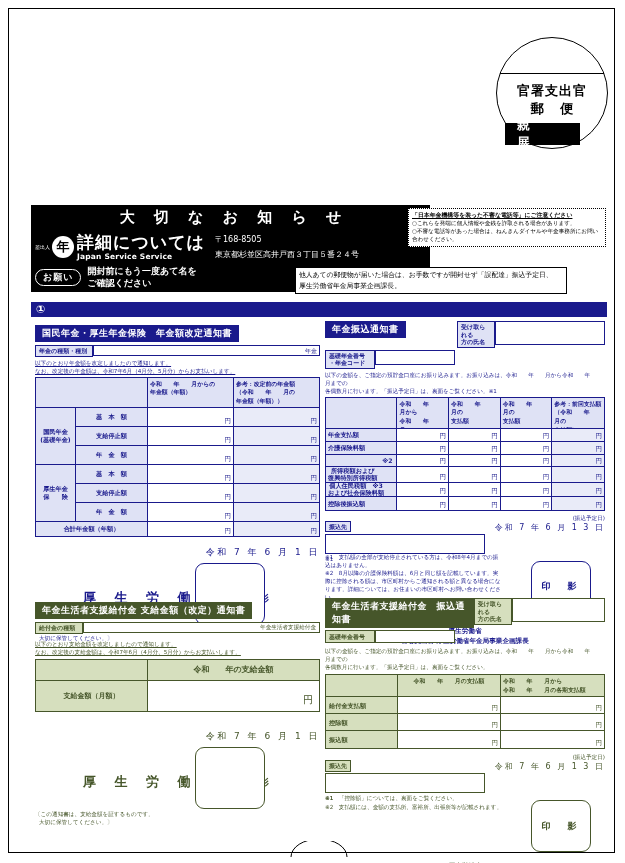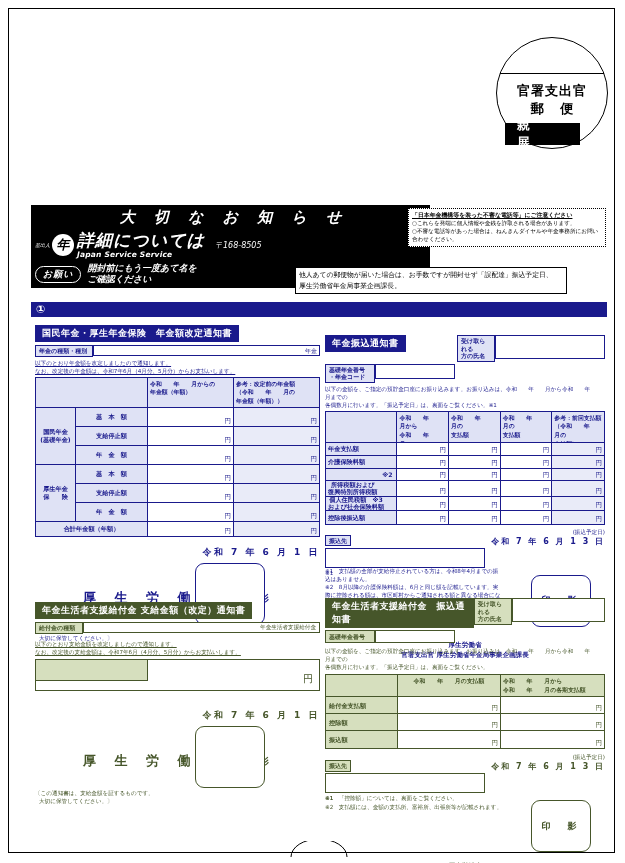--- a/index.html
+++ b/index.html
@@ -20,21 +20,21 @@
   }
   .postmark .bar{position:absolute;top:35px;left:3px;right:3px;height:1px;background:#000;}
   .postmark .l1{font-size:13px;letter-spacing:1px;color:#000;margin-top:14px;font-weight:bold;}
   .postmark .l2{font-size:13px;letter-spacing:6px;color:#000;font-weight:bold;padding-left:6px;}
   .shinten{
     position:absolute;left:496px;top:114px;width:75px;height:22px;background:#000;
     color:#fff;font-size:13px;font-weight:bold;letter-spacing:12px;
     display:flex;align-items:center;justify-content:center;padding-left:12px;box-sizing:border-box;
   }
   
-  .hdr-wrap{position:absolute;left:22px;top:196px;width:399px;font-style:italic;}
+  .hdr-wrap{position:absolute;left:22px;top:196px;width:399px;}
   .hdr-title{
     background:#000;color:#fff;text-align:center;font-weight:bold;
     font-size:15px;letter-spacing:7px;padding:3px 0 3px 7px;
   }
   .hdr-body{background:#000;color:#fff;display:flex;align-items:stretch;padding:2px 4px 3px 4px;}
   .sashidashi{font-size:5px;align-self:center;margin-right:2px;color:#fff;}
   .jps-logo{
     width:22px;height:22px;border-radius:50%;background:#fff;color:#000;
     display:flex;align-items:center;justify-content:center;font-size:13px;font-weight:bold;
     align-self:center;margin-right:3px;flex:0 0 auto;
@@ -90,21 +90,21 @@
     border:1px solid var(--ink);background:var(--fill);color:var(--ink);
     font-size:6px;font-weight:bold;padding:1px 3px;box-sizing:border-box;line-height:1.25;
   }
   .openbox{border:1px solid var(--ink);background:#fff;box-sizing:border-box;}
   .note-txt{font-size:5.6px;color:var(--ink);line-height:1.45;}
   .note-u{text-decoration:underline;}
   .hdr-cell{
     border:1px solid var(--ink);background:var(--fill);color:var(--ink);
     font-size:5.9px;font-weight:bold;box-sizing:border-box;padding:2px;line-height:1.45;
   }
-  .date-line{font-size:9px;color:var(--ink);letter-spacing:2.5px;font-weight:bold;}
+  .date-line{font-size:9px;color:var(--ink);letter-spacing:2.5px;font-weight:normal;}
   .minister{font-size:13px;font-weight:bold;color:var(--ink);letter-spacing:7px;}
   .inkan{font-size:10px;font-weight:bold;color:var(--ink);letter-spacing:4px;}
   .seal-ph{
     border:1px solid var(--ink);border-radius:9px;background:#fff;box-sizing:border-box;
   }
   .seal-ph2{
     border:1px solid var(--ink);border-radius:9px;background:#fff;box-sizing:border-box;
     display:flex;align-items:center;justify-content:center;
   }
   .small-note{font-size:5.6px;color:var(--ink);line-height:1.4;}
@@ -127,20 +127,21 @@
     <div class="hdr-title">大 切 な お 知 ら せ</div>
     <div class="hdr-body">
       <div class="sashidashi">差出人</div>
       <div class="jps-logo">年</div>
       <div class="jps-name">
         <div class="jps-jp">詳細については</div>
         <div class="jps-en">Japan Service Service</div>
       </div>
       <div class="jps-addr">
         <div>〒168-8505</div>
+        <div>東京都杉並区高井戸西３丁目５番２４号</div>
       </div>
     </div>
     <div class="onegai-row">
       <div class="onegai-pill">お願い</div>
       <div class="onegai-txt">
         <div>開封前にもう一度あて名を</div>
         <div>ご確認ください</div>
       </div>
     </div>
   </div>
@@ -262,21 +263,21 @@
       <span class="inkan abs" style="left:196px;top:29px;">印　影</span>
       <div class="seal-ph abs" style="left:160px;top:0px;width:70px;height:62px;"></div>
     </div>
 
     <div class="small-note" style="margin-top:2px;">
       <div>〔この通知書は、年金額を証するものです。</div>
       <div style="padding-left:4px;">大切に保管してください。〕</div>
     </div>
   </div>
 
-  <div class="b abs" style="left:316px;top:312px;width:280px;margin-top:14px;">
+  <div class="b abs" style="left:316px;top:312px;width:280px;">
     <div style="display:flex;justify-content:space-between;align-items:flex-start;">
       <div class="tbl-title">年金振込通知書</div>
       <div style="display:flex;align-items:stretch;width:148px;">
         <div class="inline-label" style="width:38px;display:flex;align-items:center;white-space:pre-line;">受け取られる
 方の氏名</div>
         <div class="openbox" style="flex:1;height:24px;"></div>
       </div>
     </div>
 
     <div style="display:flex;margin-top:2px;align-items:stretch;">
@@ -434,22 +435,24 @@
     </div>
 
     <div class="note-txt" style="margin-top:6px;">
       <div class="note-u">以下のとおり支給金額を改定しましたので通知します。</div>
       <div class="note-u">なお、改定後の支給金額は、令和7年6月（4月分、5月分）からお支払いします。</div>
     </div>
 
     <div style="display:flex;margin-top:3px;border:1px solid #46562a;box-sizing:border-box;">
       <div style="width:112px;">
         <div class="hdr-cell" style="height:21px;border:0;border-right:1px solid #46562a;border-bottom:1px solid #46562a;"></div>
+        <div class="lbl-cell" style="height:30px;border:0;border-right:1px solid #46562a;font-size:7px;">支給金額（月額）</div>
       </div>
       <div style="flex:1;">
+        <div class="hdr-cell" style="height:21px;border:0;border-bottom:1px solid #46562a;text-align:center;font-size:8px;display:flex;align-items:center;justify-content:center;">令和　　年の支給金額</div>
         <div class="val-cell" style="height:30px;border:0;">
             <span class="yen" style="font-size:10px;bottom:4px;right:6px;">円</span>
           </div>
       </div>
     </div>
 
     <div style="text-align:right;margin-top:12px;">
       <span class="date-line">令和 7 年 6 月 1 日</span>
     </div>
 

